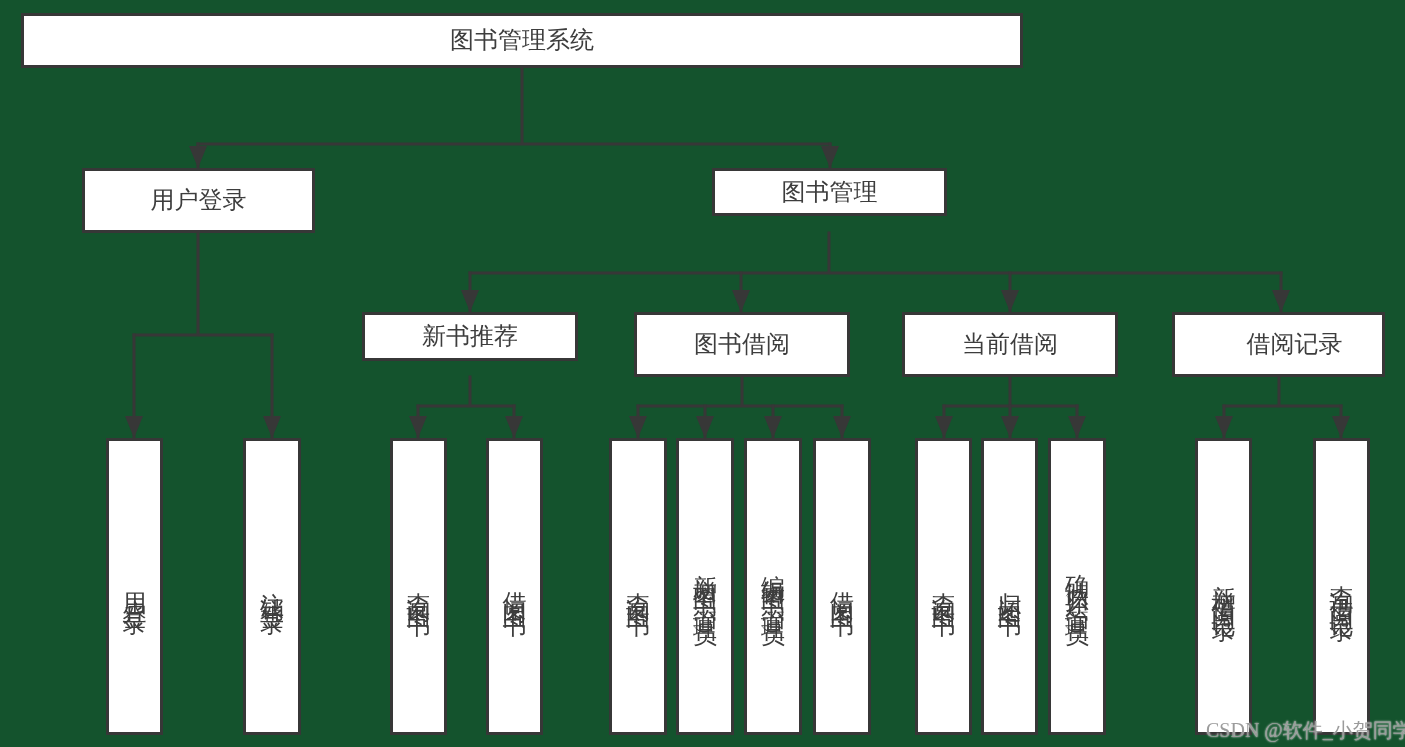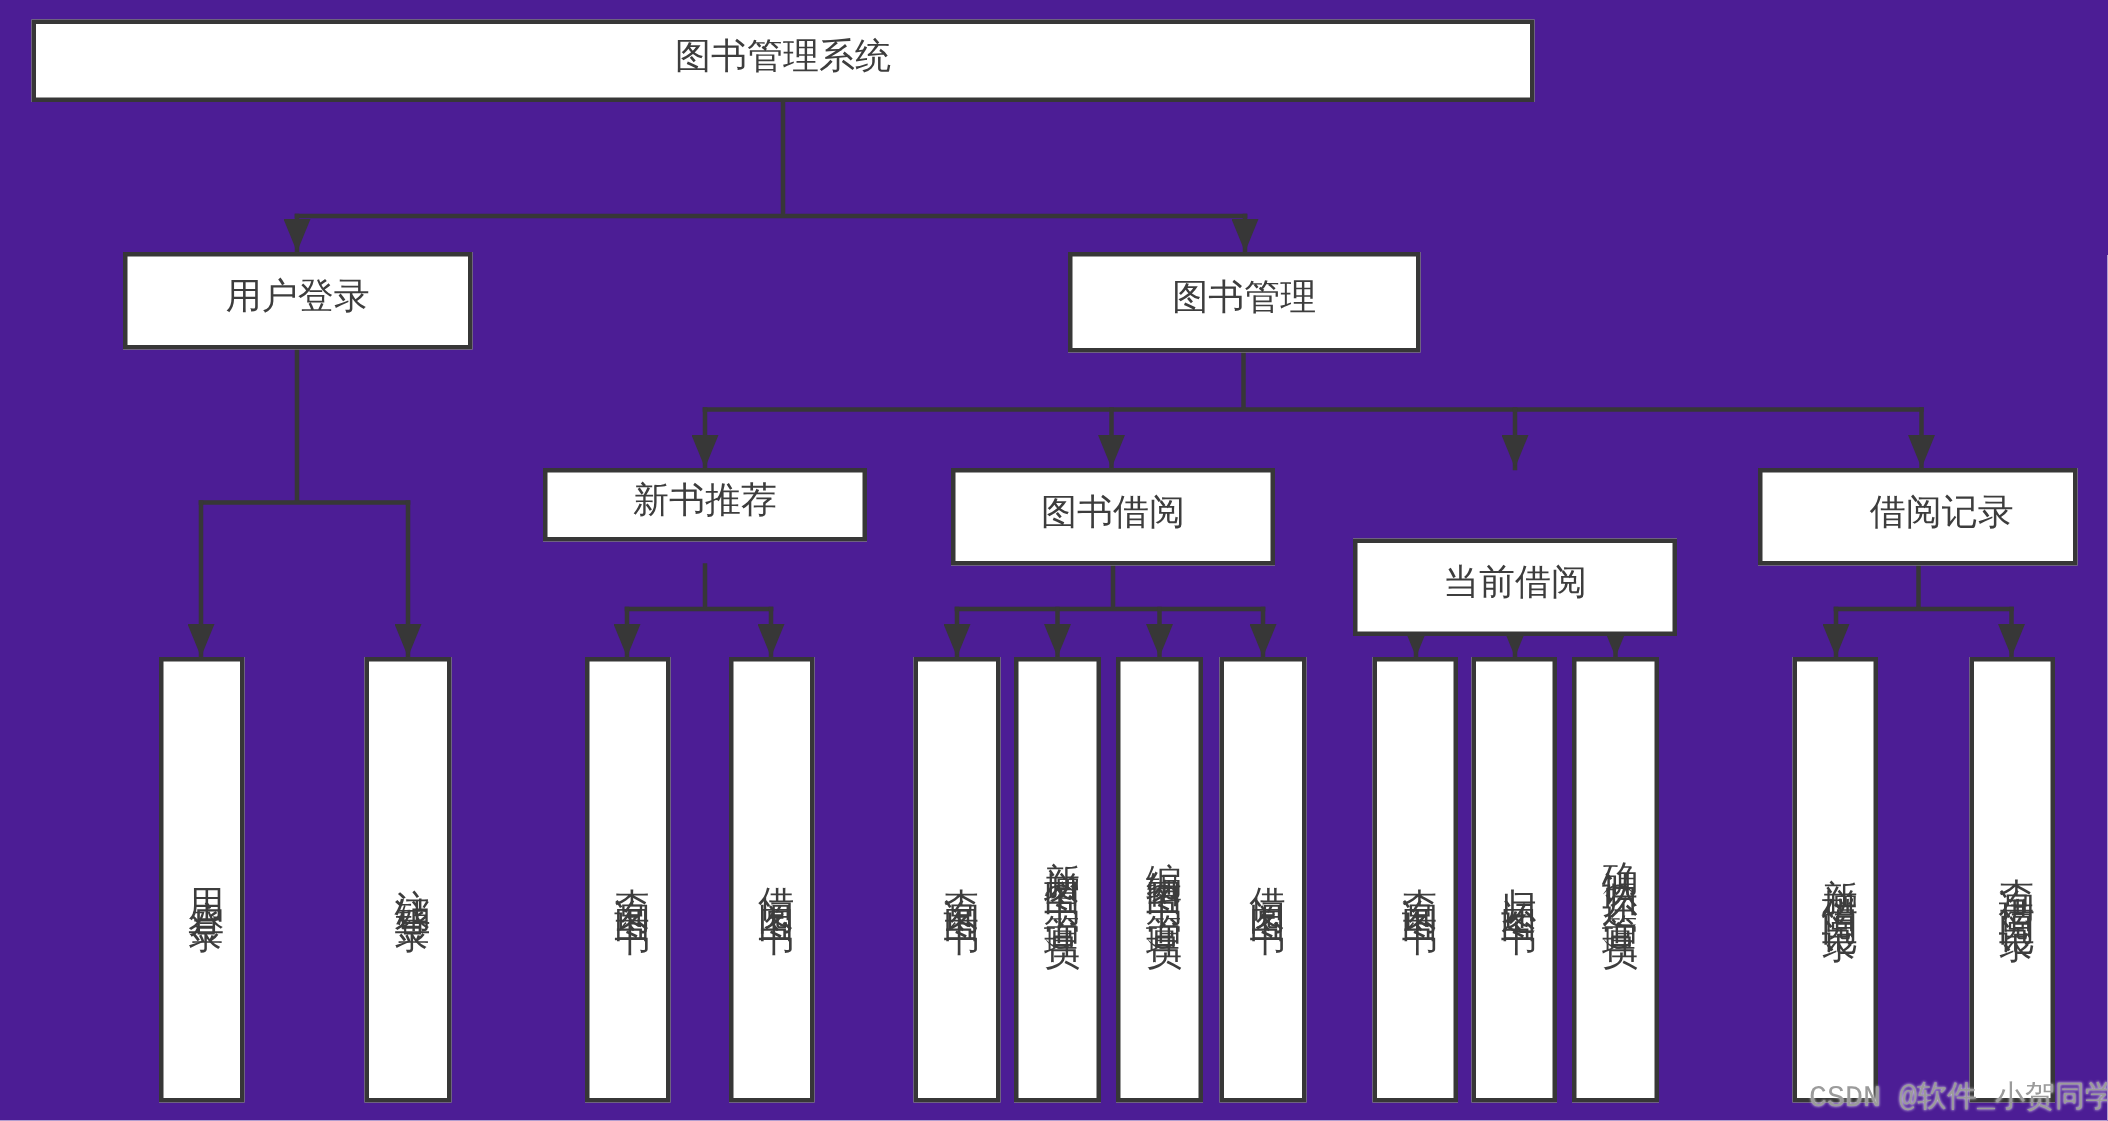--- a/index.html
+++ b/index.html
@@ -1,22 +1,22 @@
 <!DOCTYPE html>
 <html><head>
 <meta charset="utf-8">
 <style>
   html, body { margin: 0; padding: 0; background: #ffffff; }
   #canvas {
     position: relative;
     width: 1405px;
     height: 747px;
-    background: #4c1d95;
+    background: #14532d;
     overflow: hidden;
-    font-family: Liberation Mono, monospace;
+    font-family: Liberation Serif, serif;
   }
   #connector-layer {
     position: absolute;
     left: 0; top: 0;
     width: 1405px; height: 747px;
   }
   .node {
     position: absolute;
     box-sizing: border-box;
     background: #ffffff;
@@ -32,24 +32,24 @@
   .node .vtext {
     writing-mode: vertical-rl;
     text-orientation: mixed;
     letter-spacing: 7px;
     line-height: 1;
     white-space: normal;
   }
   
   .n-root  { left: 21px;   top: 13px;  width: 1002px; height: 55px; }
   .n-l2a   { left: 82px;   top: 168px; width: 233px;  height: 65px; }
-  .n-l2b   { left: 712px;  top: 168px; width: 235px;  height: 67px; }
+  .n-l2b   { left: 712px;  top: 168px; width: 235px;  height: 48px; }
   .n-l3a   { left: 362px;  top: 312px; width: 216px;  height: 49px; }
   .n-l3b   { left: 634px;  top: 312px; width: 216px;  height: 65px; }
-  .n-l3c   { left: 902px;  top: 312px; width: 216px;  height: 65px; margin-top: 47px; }
+  .n-l3c   { left: 902px;  top: 312px; width: 216px;  height: 65px; }
   .n-l3d   { left: 1172px; top: 312px; width: 213px;  height: 65px; padding-left: 32px; }
   
   .leaf { top: 438px; height: 297px; }
   .n-ul1 { left: 106px;  width: 57px; }
   .n-ul2 { left: 243px;  width: 58px; }
   .n-na1 { left: 390px;  width: 57px; }
   .n-na2 { left: 486px;  width: 57px; }
   .n-bb1 { left: 609px;  width: 58px; }
   .n-bb2 { left: 676px;  width: 58px; }
   .n-bb3 { left: 744px;  width: 58px; }

